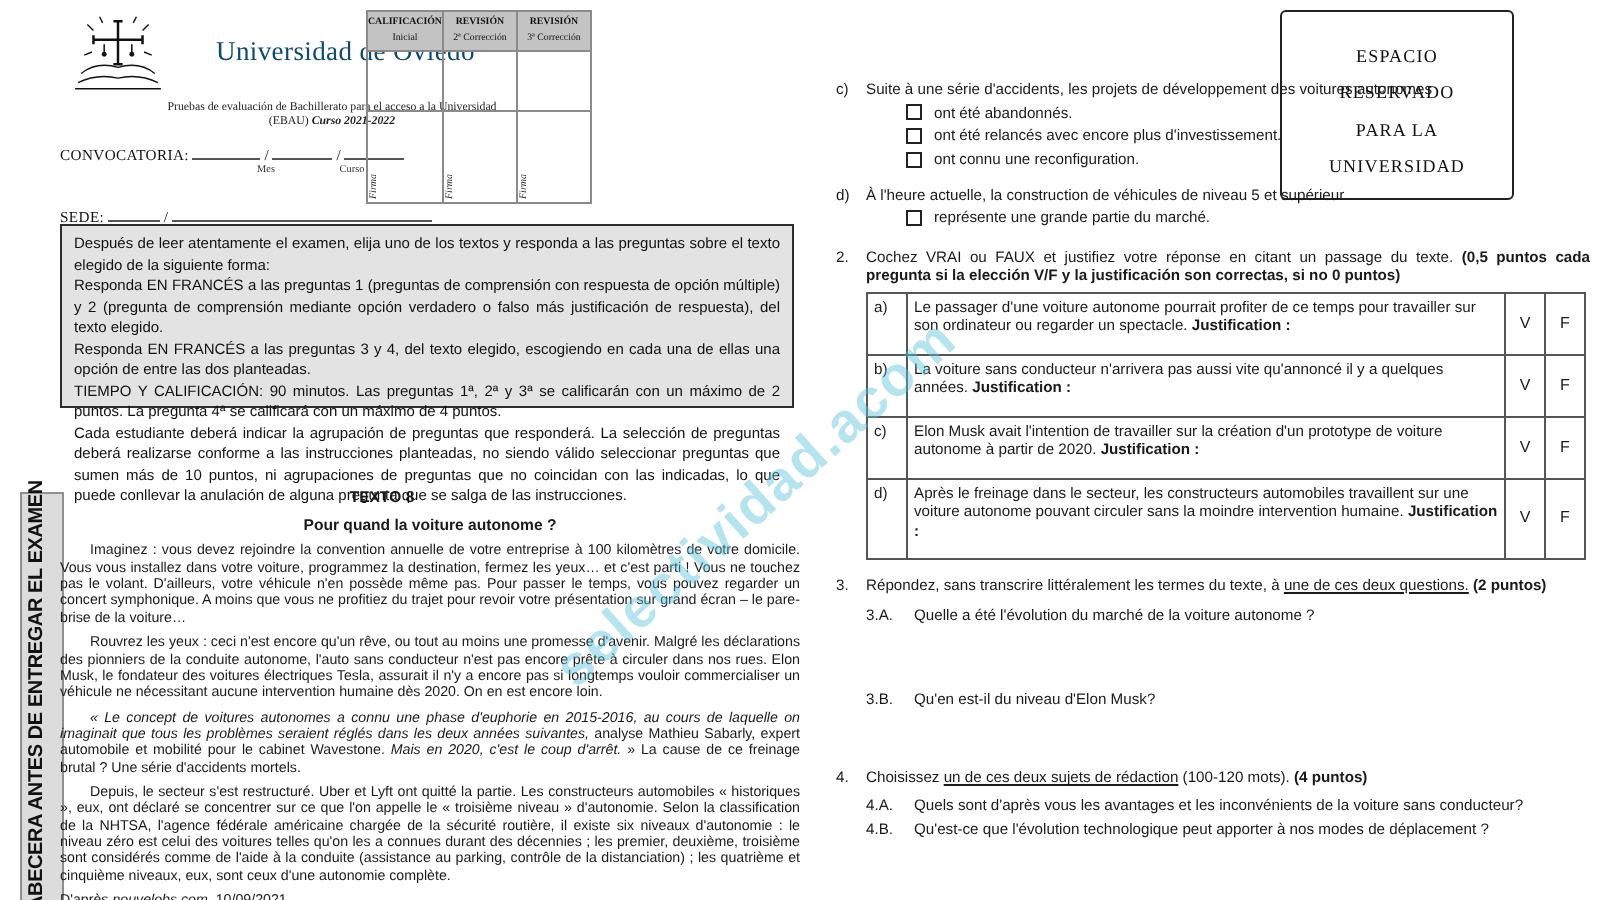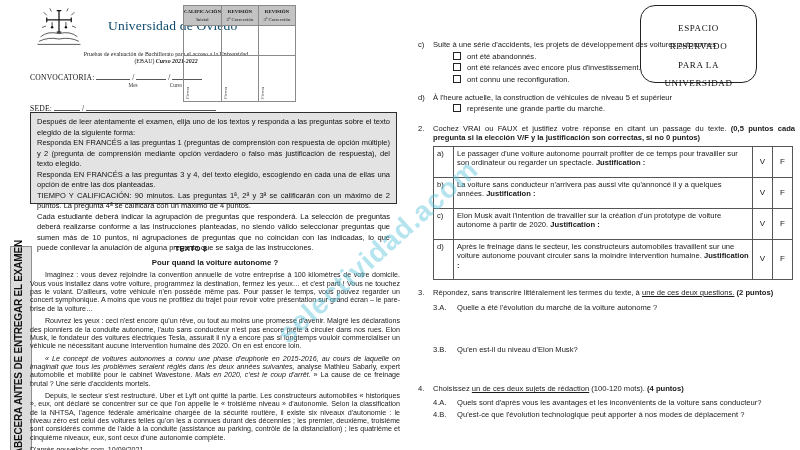--- a/index.html
+++ b/index.html
@@ -40,22 +40,22 @@
   .grading td{border:1px solid #8a8a8a;width:36px;padding:0;position:relative;
     font-family:"Liberation Serif",serif;}
   .grading .gh{background:#c3c3c3;height:19px;text-align:center;
     font-size:4.9px;line-height:1.5;color:#111;}
   .grading .gh .t{font-weight:bold;display:block;}
   .grading .r1 td{height:29px;}
   .grading .r2 td{height:45px;}
   .firma{position:absolute;left:1px;bottom:2px;writing-mode:vertical-rl;
     transform:rotate(180deg);font-size:5px;font-style:italic;color:#333;}
   
-  .reserved{position:absolute;left:640px;top:5px;width:117px;height:78px;
-    border:1.2px solid #222;border-radius:15px;text-align:center;
+  .reserved{position:absolute;left:640px;top:5px;width:117px;height:95px;
+    border:1.2px solid #222;border-radius:3px;text-align:center;
     font-family:"Liberation Serif",serif;font-size:9px;letter-spacing:0.6px;
     color:#111;padding-top:13px;box-sizing:border-box;line-height:2.05;}
   
   .instructions{position:absolute;left:30px;top:112px;width:367px;height:92px;
     background:#e3e3e3;border:1.6px solid #2e2e2e;box-sizing:border-box;
     padding:4px 6px;font-size:7.5px;line-height:1.4;text-align:justify;color:#111;}
   .instructions p{margin:0;}
   
   .leftcol{position:absolute;left:30px;top:244px;width:370px;font-size:7.1px;
     line-height:1.18;color:#1a1a1a;}
@@ -65,21 +65,21 @@
     margin-bottom:4px;}
   .leftcol p{margin:0 0 4px 0;text-indent:15px;text-align:justify;}
   .it{font-style:italic;}
   .src{text-align:right;margin-top:3px;text-indent:0 !important;}
   
   .rightcol{position:absolute;left:418px;top:40px;width:377px;font-size:7.6px;
     line-height:1.25;color:#1a1a1a;}
   .qrow{display:flex;margin-top:0;}
   .qrow .num{flex:0 0 15px;}
   .qrow .qtext{flex:1 1 auto;text-align:justify;}
-  .opt{display:flex;align-items:flex-start;margin-left:35px;margin-top:2.2px;}
+  .opt{display:flex;align-items:center;margin-left:35px;margin-top:2.2px;}
   .cb{display:inline-block;width:6px;height:6px;border:1px solid #222;
     margin-right:6px;flex:0 0 auto;}
   .mt8{margin-top:8px;} .mt10{margin-top:10px;}
   .bold{font-weight:bold;} .ul{text-decoration:underline;}
   .vf-table{border-collapse:collapse;table-layout:fixed;width:360px;
     margin:3px 0 0 15px;}
   .vf-table td{border:1px solid #555;vertical-align:top;padding:2px 3px 9px 3px;
     font-size:7.6px;}
   .vf-table .rl{width:13px;}
   .vf-table .vfc{width:15px;text-align:center;vertical-align:middle;

